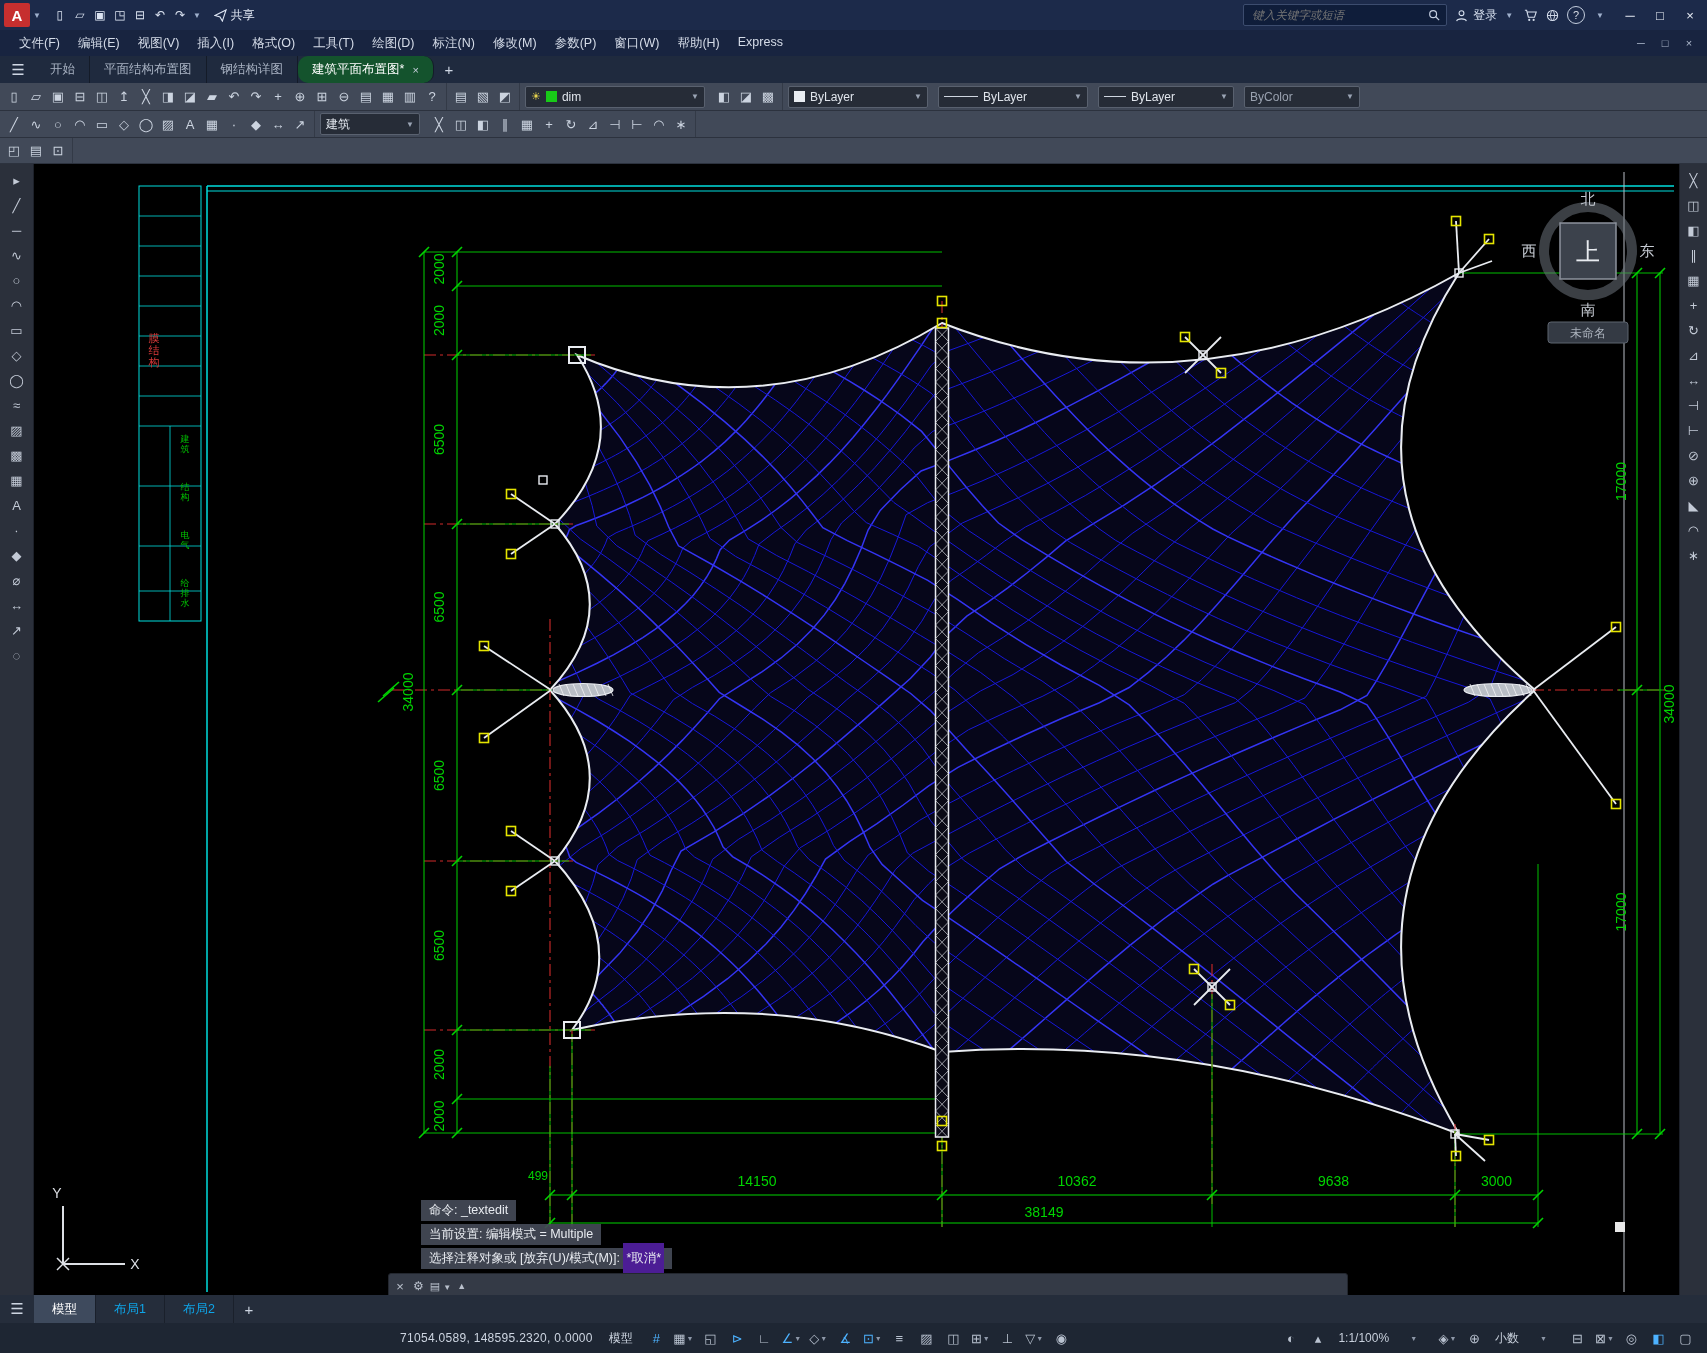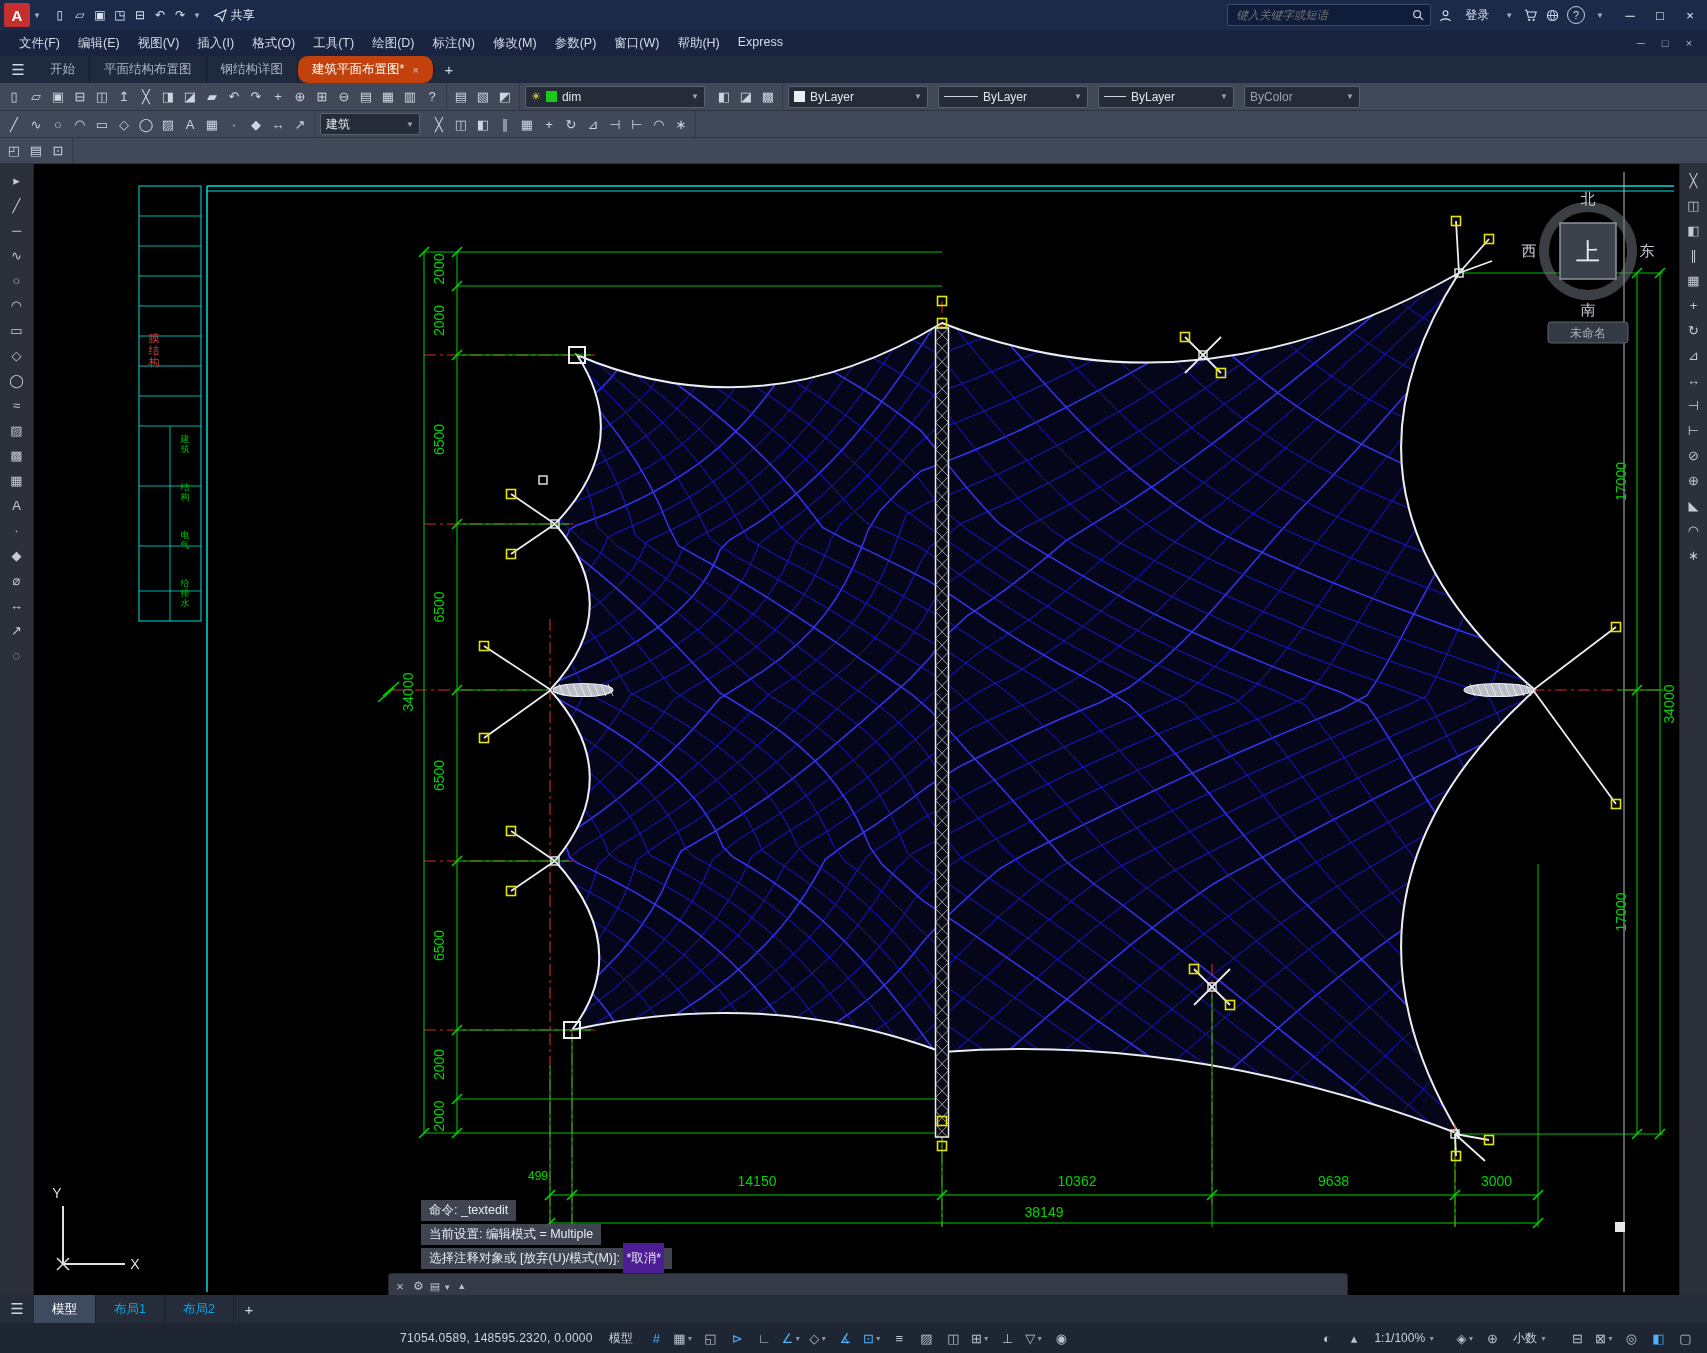--- a/index.html
+++ b/index.html
@@ -12,36 +12,36 @@
   .caret{font-size:8px;color:#9fb0cc;margin:0 3px;}
   .qat{display:flex;align-items:center;margin-left:6px;}
   .qat .tb-icon{width:20px;height:20px;font-size:12px;color:#dce4f2;}
   .share{display:flex;align-items:center;gap:4px;font-size:12px;color:#e2e9f5;margin-left:10px;}
   .title-center{position:absolute;left:0;right:0;text-align:center;font-size:13px;color:#eef2f9;pointer-events:none;}
   .title-center b{font-weight:normal;margin-left:18px;}
   .tb-right{margin-left:auto;display:flex;align-items:center;gap:8px;padding-right:2px;}
   .searchbox{display:flex;align-items:center;background:#0f1d3a;border:1px solid #3c4c6e;border-radius:2px;height:20px;width:190px;padding:0 6px;}
   .searchbox input{flex:1;background:transparent;border:none;outline:none;color:#cfd8e8;font-size:11.5px;font-style:italic;font-family:"Liberation Sans",sans-serif;}
   .ticon{color:#d7e0ef;font-size:13px;display:flex;align-items:center;gap:4px;}
-  .signin{font-size:12px;display:flex;align-items:center;gap:13px;}
+  .signin{font-size:12px;display:flex;align-items:center;gap:5px;}
   .qmark{width:16px;height:16px;border:1px solid #c4cede;border-radius:50%;font-size:11px;display:flex;align-items:center;justify-content:center;}
   .winbtns{display:flex;}
   .winbtns span{width:30px;height:28px;display:flex;align-items:center;justify-content:center;font-size:13px;color:#e8edf5;}
 
   
   .menubar{position:absolute;top:30px;left:0;right:0;height:26px;background:#182440;display:flex;align-items:center;padding-left:10px;z-index:29;}
   .menu-item{font-size:12.5px;color:#d5dce8;padding:4px 9px;cursor:default;}
   .menu-winbtns{margin-left:auto;display:flex;padding-right:6px;}
   .menu-winbtns span{width:24px;text-align:center;font-size:11px;color:#aeb9cc;}
 
   
   .filetabs{position:absolute;top:56px;left:0;right:0;height:27px;background:#1f2a3e;display:flex;align-items:stretch;z-index:28;}
   .ft-burger{width:36px;display:flex;align-items:center;justify-content:center;color:#cfd7e4;font-size:15px;}
   .ftab{display:flex;align-items:center;gap:8px;padding:0 14px;font-size:12.5px;color:#aab4c4;border-right:1px solid #141b28;}
-  .ftab.active{background:#c2410c;color:#fff;border-radius:10px;}
+  .ftab.active{background:#14532d;color:#fff;border-radius:10px;}
   .ftab .x{font-size:11px;color:#c6cedb;}
   .ft-plus{width:30px;display:flex;align-items:center;justify-content:center;color:#cfd7e4;font-size:15px;}
 
   
   .toolbar{position:absolute;left:0;right:0;background:#414958;display:flex;align-items:center;border-bottom:1px solid #2c323e;z-index:27;}
   #tbrow1{top:83px;height:27px;}
   #tbrow2{top:111px;height:26px;}
   #tbrow3{top:138px;height:25px;}
   .tb-group{display:flex;align-items:center;padding:0 3px;border-right:1px solid #333a47;height:100%;}
   .tb-icon{width:22px;height:22px;display:flex;align-items:center;justify-content:center;font-size:13px;color:#ccd4e0;cursor:default;}
@@ -80,21 +80,21 @@
   .lb-plus{width:30px;display:flex;align-items:center;justify-content:center;color:#cdd5e1;font-size:15px;}
 
   
   .statusbar{position:absolute;left:0;right:0;bottom:0;height:30px;background:#1e2633;display:flex;align-items:center;font-size:12px;color:#c7cfdb;z-index:30;}
   .coords{margin-left:400px;letter-spacing:.3px;color:#cdd5e1;}
   .st-model{margin-left:16px;color:#cdd5e1;}
   .st-icons{display:flex;align-items:center;margin-left:10px;}
   .st-icon{min-width:23px;height:24px;display:flex;align-items:center;justify-content:center;font-size:13px;color:#b9c2d0;padding:0 2px;}
   .st-icon.active{color:#4db2ff;}
   .st-icon .dn{font-size:7px;margin-left:1px;color:#8d97a8;}
-  .st-chip{display:flex;align-items:center;gap:3px;padding:0 7px;color:#c7cfdb;}
+  .st-chip{display:flex;align-items:center;gap:21px;padding:0 7px;color:#c7cfdb;}
   .st-chip .dn{font-size:7px;color:#8d97a8;}
   .st-right{margin-left:auto;display:flex;align-items:center;padding-right:8px;}
 </style>
 </head>
 <body>
 
 <div id="app">
 
   <div class="titlebar">
     <div class="logo">A</div>

